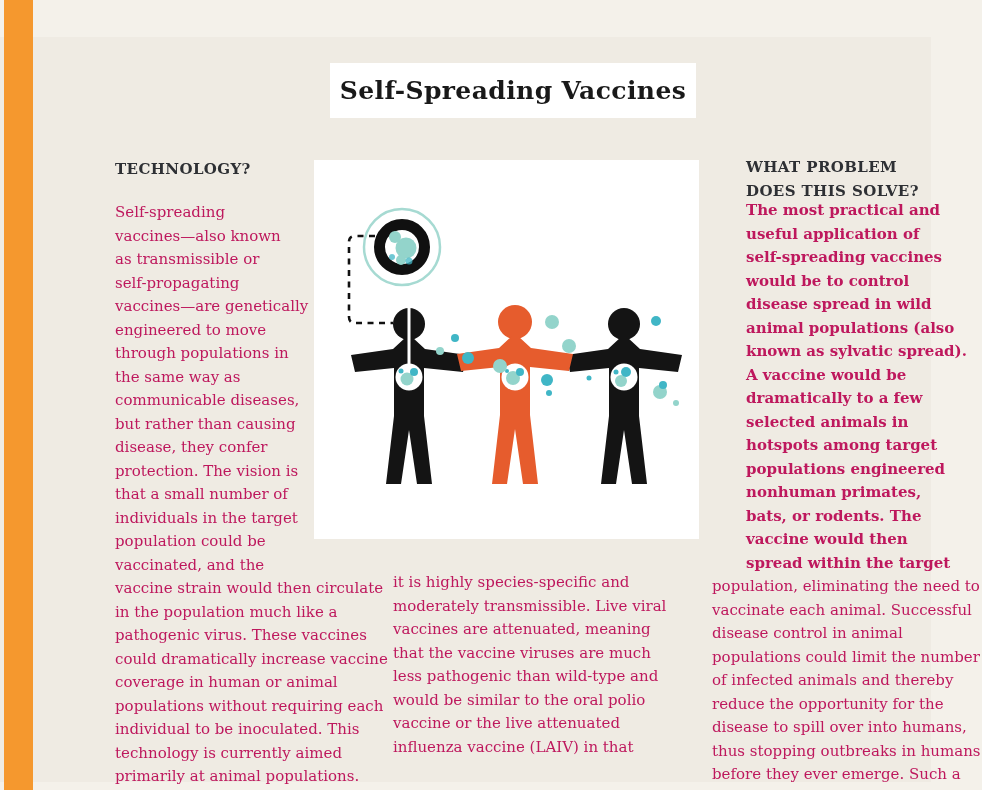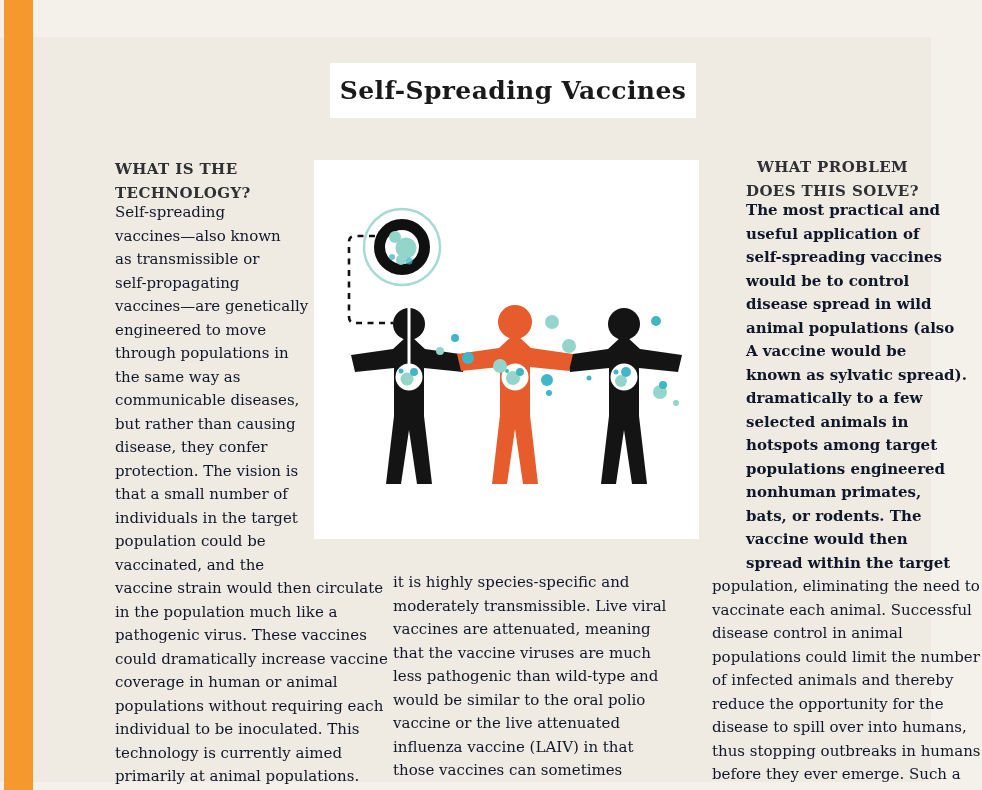--- a/index.html
+++ b/index.html
@@ -30,21 +30,21 @@
     background:#ffffff;
   }
   .col-heading{
     position:absolute;
     font-family:"DejaVu Serif", serif;font-weight:700;
     font-size:15px;line-height:27px;letter-spacing:0.4px;
     color:#2e3034;white-space:nowrap;
   }
   .body-block{
     position:absolute;
-    font-size:15px;line-height:23.5px;color:#0f172a;
+    font-size:15px;line-height:23.5px;color:#be185d;
     white-space:nowrap;
   }
   .tline{height:23.5px;}
 </style>
 </head>
 <body>
 
 <div class="page-area"></div>
 <div class="accent-bar-left"></div>
 
@@ -121,21 +121,20 @@
       <circle cx="547" cy="380" r="6"></circle>
       <circle cx="549" cy="393" r="3"></circle>
       <circle cx="589" cy="378" r="2.5"></circle>
       <circle cx="663" cy="385" r="4"></circle>
       <circle cx="656" cy="321" r="5"></circle>
     </g>
   </svg>
 </div>
 
 <div class="col-heading" style="left:115px;top:156px;">
-    <div class="tline">WHAT IS THE</div>
     <div class="tline">TECHNOLOGY?</div>
   </div>
 <div class="body-block" style="left:115px;top:201px;">
     <div class="tline">Self-spreading</div>
     <div class="tline">vaccines—also known</div>
     <div class="tline">as transmissible or</div>
     <div class="tline">self-propagating</div>
     <div class="tline">vaccines—are genetically</div>
     <div class="tline">engineered to move</div>
     <div class="tline">through populations in</div>
@@ -163,36 +162,35 @@
 
 <div class="body-block" style="left:393px;top:571px;">
     <div class="tline">it is highly species-specific and</div>
     <div class="tline">moderately transmissible. Live viral</div>
     <div class="tline">vaccines are attenuated, meaning</div>
     <div class="tline">that the vaccine viruses are much</div>
     <div class="tline">less pathogenic than wild-type and</div>
     <div class="tline">would be similar to the oral polio</div>
     <div class="tline">vaccine or the live attenuated</div>
     <div class="tline">influenza vaccine (LAIV) in that</div>
-    <div class="tline">those vaccines can sometimes</div>
-  </div>
-
-<div class="col-heading" style="left:746px;top:154px;text-align:center;">
+  </div>
+
+<div class="col-heading" style="left:746px;top:154px;">
     <div class="tline">WHAT PROBLEM</div>
     <div class="tline">DOES THIS SOLVE?</div>
   </div>
 <div class="body-block" style="left:746px;top:199px;font-weight:bold;">
     <div class="tline">The most practical and</div>
     <div class="tline">useful application of</div>
     <div class="tline">self-spreading vaccines</div>
     <div class="tline">would be to control</div>
     <div class="tline">disease spread in wild</div>
     <div class="tline">animal populations (also</div>
+    <div class="tline">known as sylvatic spread).</div>
     <div class="tline">A vaccine would be</div>
-    <div class="tline">known as sylvatic spread).</div>
     <div class="tline">dramatically to a few</div>
     <div class="tline">selected animals in</div>
     <div class="tline">hotspots among target</div>
     <div class="tline">populations engineered</div>
     <div class="tline">nonhuman primates,</div>
     <div class="tline">bats, or rodents. The</div>
     <div class="tline">vaccine would then</div>
     <div class="tline">spread within the target</div>
   </div>
 <div class="body-block" style="left:672px;top:575px;margin-left:40px;">

